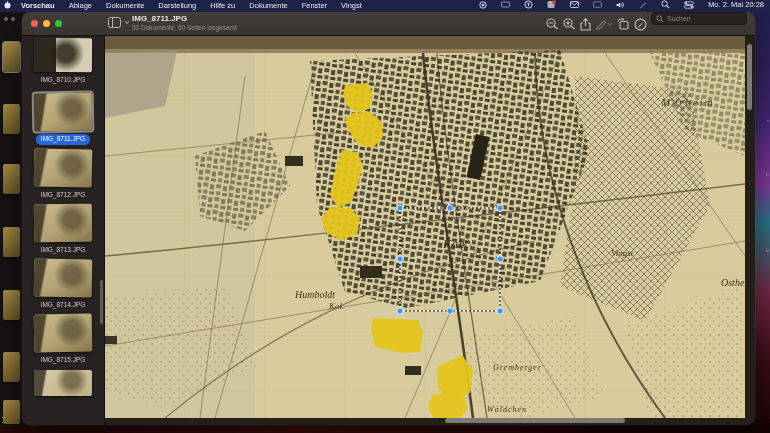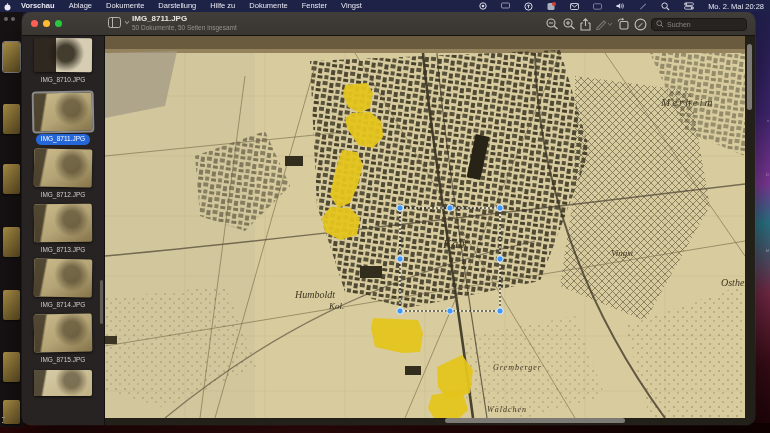--- a/index.html
+++ b/index.html
@@ -13,21 +13,21 @@
     position:absolute; inset:0;
     background:linear-gradient(175deg,#151a38 0%,#232050 18%,#45297a 36%,#8a3da6 50%,#2e7f92 58%,#7c2c4a 72%,#3d0d18 86%,#1c0407 100%);
   }
   #desktop-bottom { position:absolute; left:0; right:0; bottom:0; height:10px;
     background:linear-gradient(90deg,#2a0607,#4a0f10 40%,#2a0505 75%,#120202); }
   .desk-mark { position:absolute; font-size:4px; color:rgba(255,255,255,.55); }
 
   
   #menubar {
     position:absolute; left:0; top:0; width:770px; height:12px;
-    background:rgba(30,34,72,.96); display:flex; align-items:center;
+    background:rgba(30,34,72,.96); display:flex; align-items:flex-start;
     color:#e8e9f2; font-size:7.5px; z-index:50;
   }
   #menubar .apple { width:14px; text-align:center; }
   #menubar .apple svg { display:block; margin:1px auto 0; }
   .menu-item { padding:0 7px; line-height:12px; white-space:nowrap; }
   .menu-item.app { font-weight:bold; }
   #menu-right { margin-left:auto; display:flex; align-items:center; gap:14px; padding-right:6px; }
   .status-icon { display:flex; align-items:center; opacity:.92; }
   .clock { font-size:7.5px; white-space:nowrap; }
 
@@ -56,21 +56,21 @@
   }
   .traffic { position:absolute; left:9px; top:8px; display:flex; gap:5px; }
   .traffic i { width:7px; height:7px; border-radius:50%; display:block; }
   .t-red{background:#ff5f57;} .t-yellow{background:#febc2e;} .t-green{background:#28c840;}
 
   .proxy { position:absolute; left:86px; top:5px; display:flex; align-items:center; gap:3px; color:#b5b1ab; }
   .title-block { position:absolute; left:110px; top:3px; line-height:1; }
   .title-main { font-size:8px; font-weight:bold; color:#e8e5e1; }
   .title-sub { font-size:6.5px; color:#97928b; margin-top:2px; }
 
-  .toolbar { position:absolute; right:8px; top:0; height:24px; display:flex; align-items:center; gap:4px; }
+  .toolbar { position:absolute; right:8px; top:0; height:24px; display:flex; gap:4px; }
   .tool-btn { display:flex; align-items:center; color:#c3bfb8; }
   .tool-btn.dim { opacity:.45; }
   .searchbox { width:96px; height:13px; background:#262320; border:1px solid #1a1816; border-radius:4px;
     display:flex; align-items:center; padding:0 4px; gap:3px; }
   .searchbox input { background:transparent; border:none; outline:none; width:72px;
     font-size:7px; color:#d8d4cf; font-family:"Liberation Sans",sans-serif; }
   .searchbox input::placeholder { color:#8b867f; }
 
   
   #sidebar {

